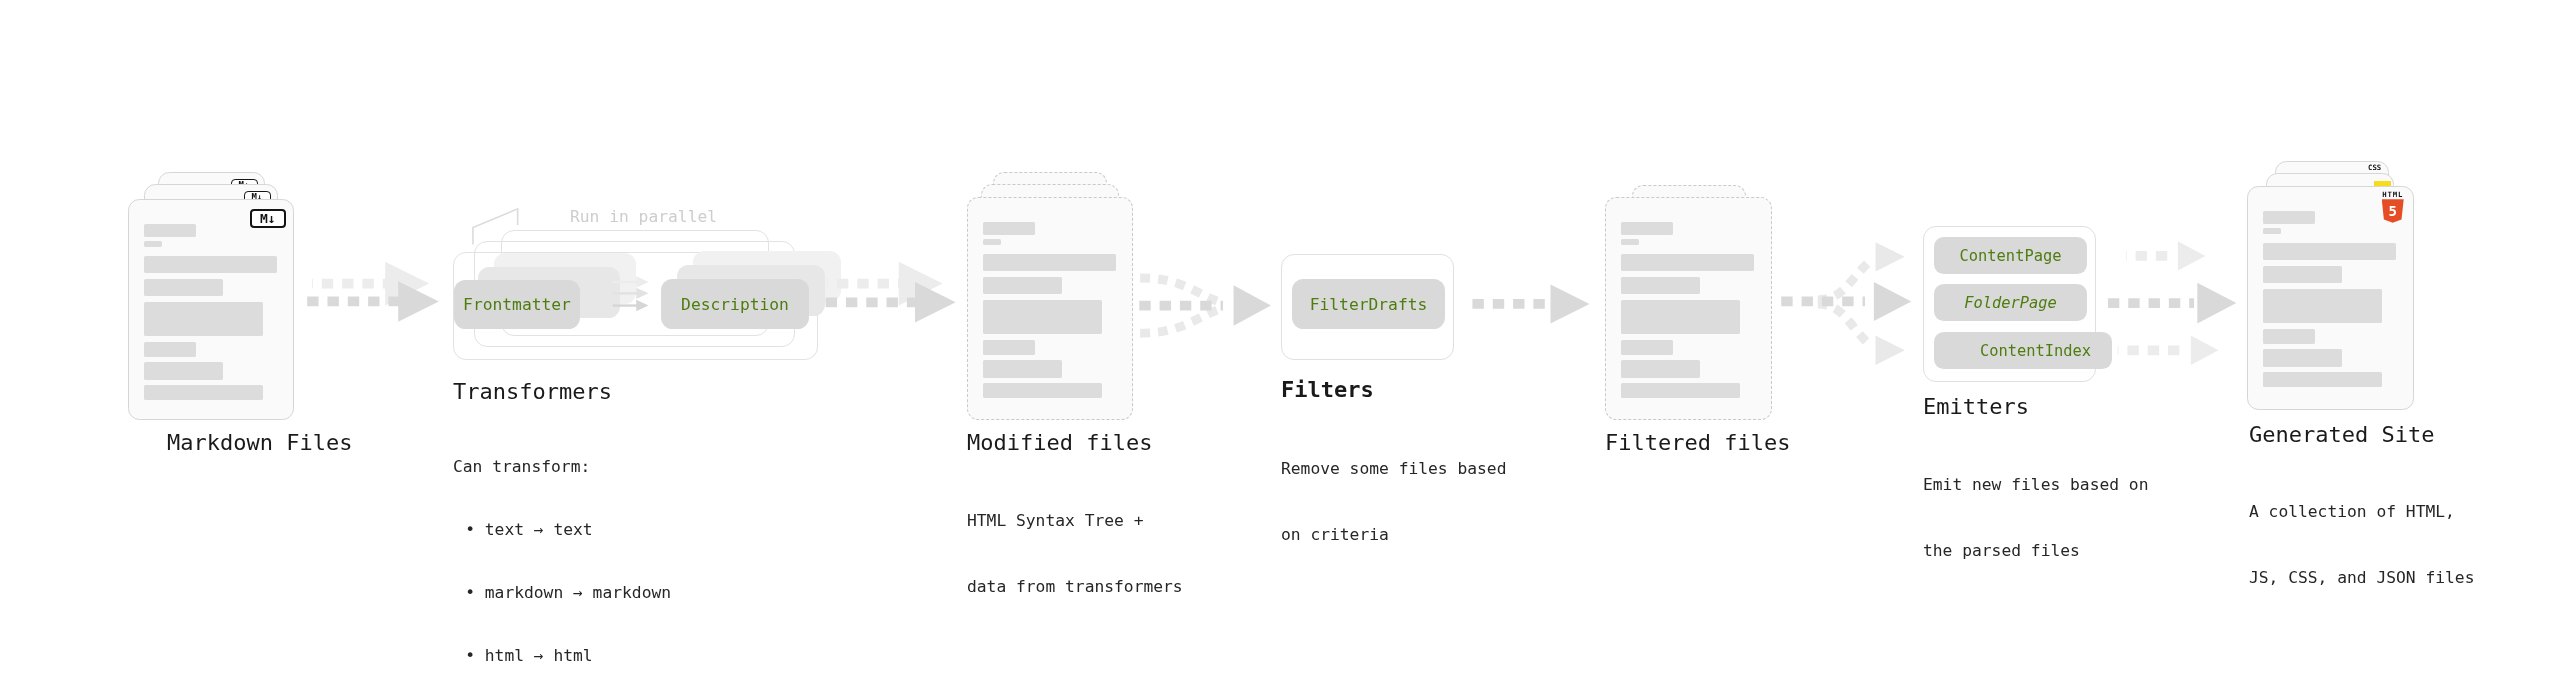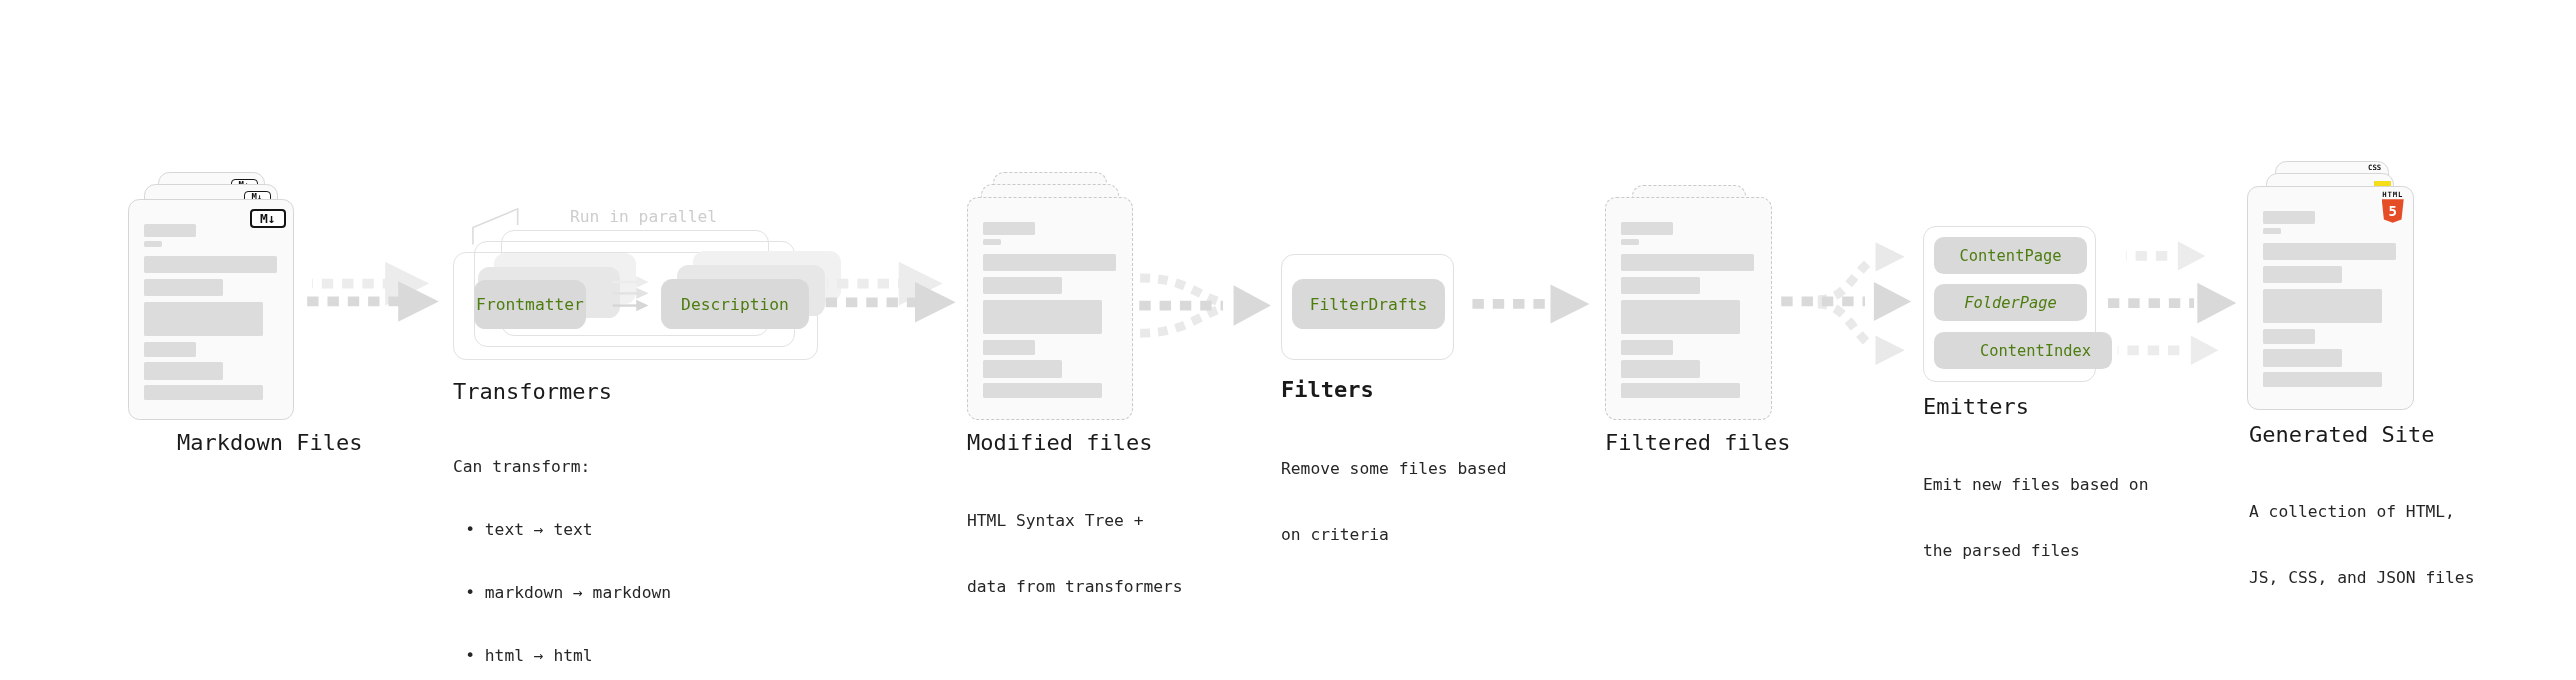--- a/index.html
+++ b/index.html
@@ -88,33 +88,33 @@
       <div class="mbadge big" style="right:7.3px;top:9px;">M↓</div>
       <div class="bar b1"></div>
       <div class="bar b2"></div>
       <div class="bar b3"></div>
       <div class="bar b4"></div>
       <div class="bar b5"></div>
       <div class="bar b6"></div>
       <div class="bar b7"></div>
       <div class="bar b8"></div>
     </div>
-    <div class="h-label" style="left:144px;top:430px;padding-left:33px;">Markdown Files</div>
+    <div class="h-label" style="left:134px;top:430px;padding-left:33px;">Markdown Files</div>
   </div>
 
   <div>
     <div class="obox" style="left:501px;top:230px;width:268px;height:106px;"></div>
     <div class="obox" style="left:474px;top:241px;width:321px;height:106px;"></div>
     <div class="obox" style="left:453px;top:252px;width:365px;height:108px;"></div>
 
     <div class="pill g2" style="left:494px;top:253px;width:142px;height:51px;"></div>
     <div class="pill g1" style="left:478px;top:267px;width:142px;height:51px;"></div>
     <div class="pill g2" style="left:693px;top:251px;width:148px;height:51px;"></div>
     <div class="pill g1" style="left:677px;top:265px;width:148px;height:51px;"></div>
-    <div class="pill" style="left:474px;top:280px;width:112px;height:49px;">Frontmatter</div>
+    <div class="pill" style="left:454px;top:280px;width:126px;height:49px;">Frontmatter</div>
     <div class="pill" style="left:661px;top:279px;width:148px;height:50px;">Description</div>
 
     <div class="annot" style="left:526px;top:207px;margin-left:44px;">Run in parallel</div>
 
     <div class="h-label" style="left:453px;top:379px;">Transformers</div>
     <div class="desc" style="left:453px;top:414px;">
       <div>Can transform:</div>
       <div class="ind">• text → text</div>
       <div class="ind">• markdown → markdown</div>
       <div class="ind">• html → html</div>

